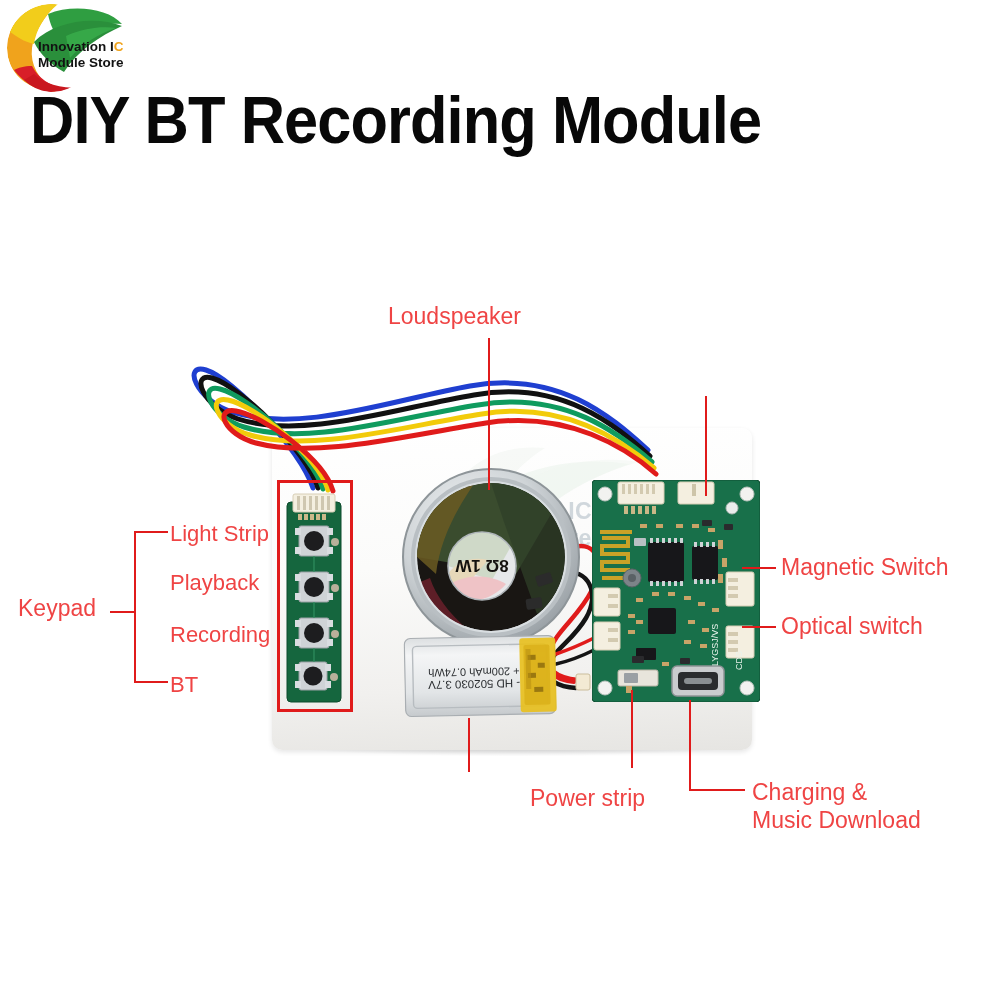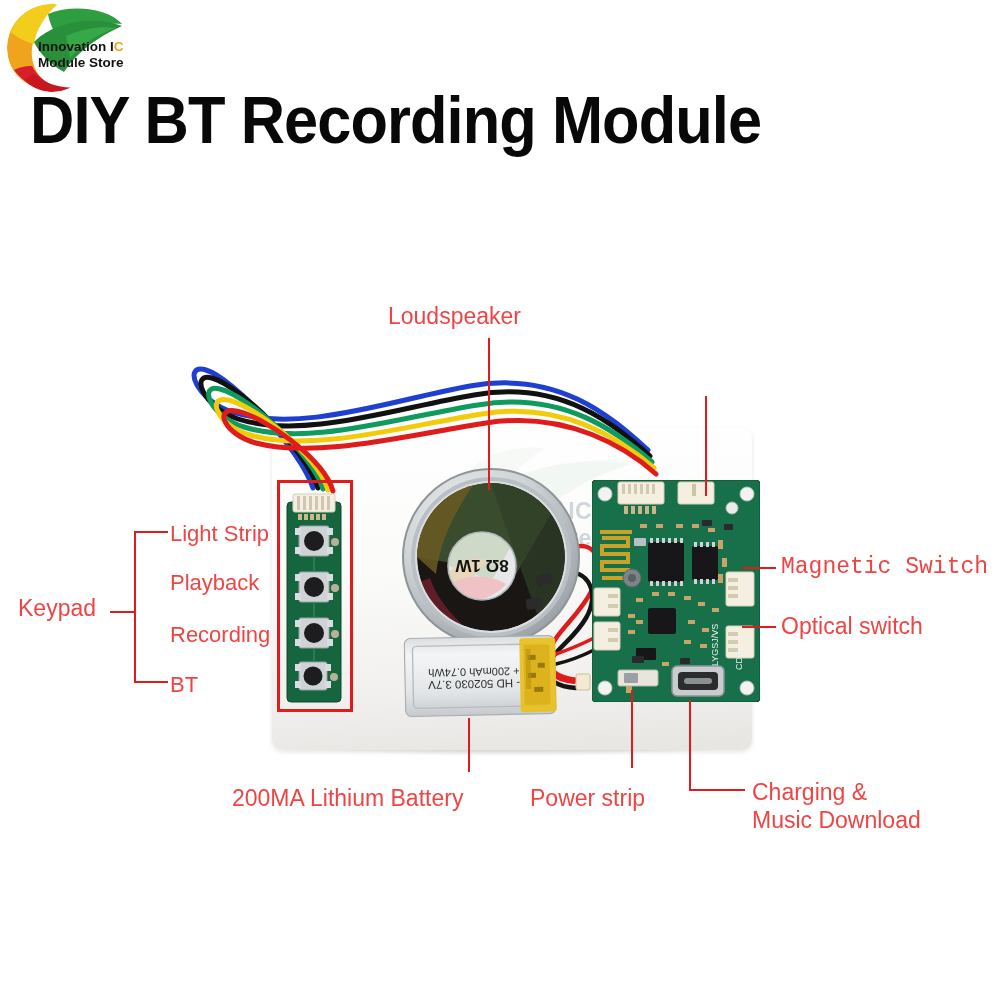--- a/index.html
+++ b/index.html
@@ -420,37 +420,36 @@
 
     <div class="redbox" style="left:277px; top:230px; width:76px; height:232px;"></div>
 
   </div>
 
   <div class="lbl" style="left:388px; top:303px;">Loudspeaker</div>
   <div class="leader vline" style="left:488px; top:338px; height:152px;"></div>
 
   <div class="leader vline" style="left:705px; top:396px; height:100px;"></div>
 
-  <div class="lbl" style="left:781px; top:554px;font-family:Liberation Mono, monospace;">Magnetic Switch</div>
+  <div class="lbl" style="left:781px; top:554px;">Magnetic Switch</div>
   <div class="leader hline" style="left:742px; top:567px; width:34px;"></div>
 
   <div class="lbl" style="left:781px; top:613px;">Optical switch</div>
   <div class="leader hline" style="left:742px; top:626px; width:34px;"></div>
 
   <div class="lbl two" style="left:752px; top:778px; width:200px;">
     <span>Charging &amp;</span><br>
     <span>Music Download</span>
   </div>
   <div class="leader vline" style="left:689px; top:700px; height:90px;"></div>
   <div class="leader hline" style="left:689px; top:789px; width:56px;"></div>
 
   <div class="lbl" style="left:530px; top:785px;">Power strip</div>
   <div class="leader vline" style="left:631px; top:690px; height:78px;"></div>
 
-  <div class="lbl" style="left:232px; top:785px;">200MA Lithium Battery</div>
   <div class="leader vline" style="left:468px; top:718px; height:54px;"></div>
 
   <div class="lbl" style="left:18px; top:595px; font-size:23px;">Keypad</div>
 
   <div class="leader hline" style="left:110px; top:611px; width:26px;"></div>
 
   <div class="leader vline" style="left:134px; top:531px; height:152px;"></div>
 
   <div class="leader hline" style="left:134px; top:531px; width:34px;"></div>
 

